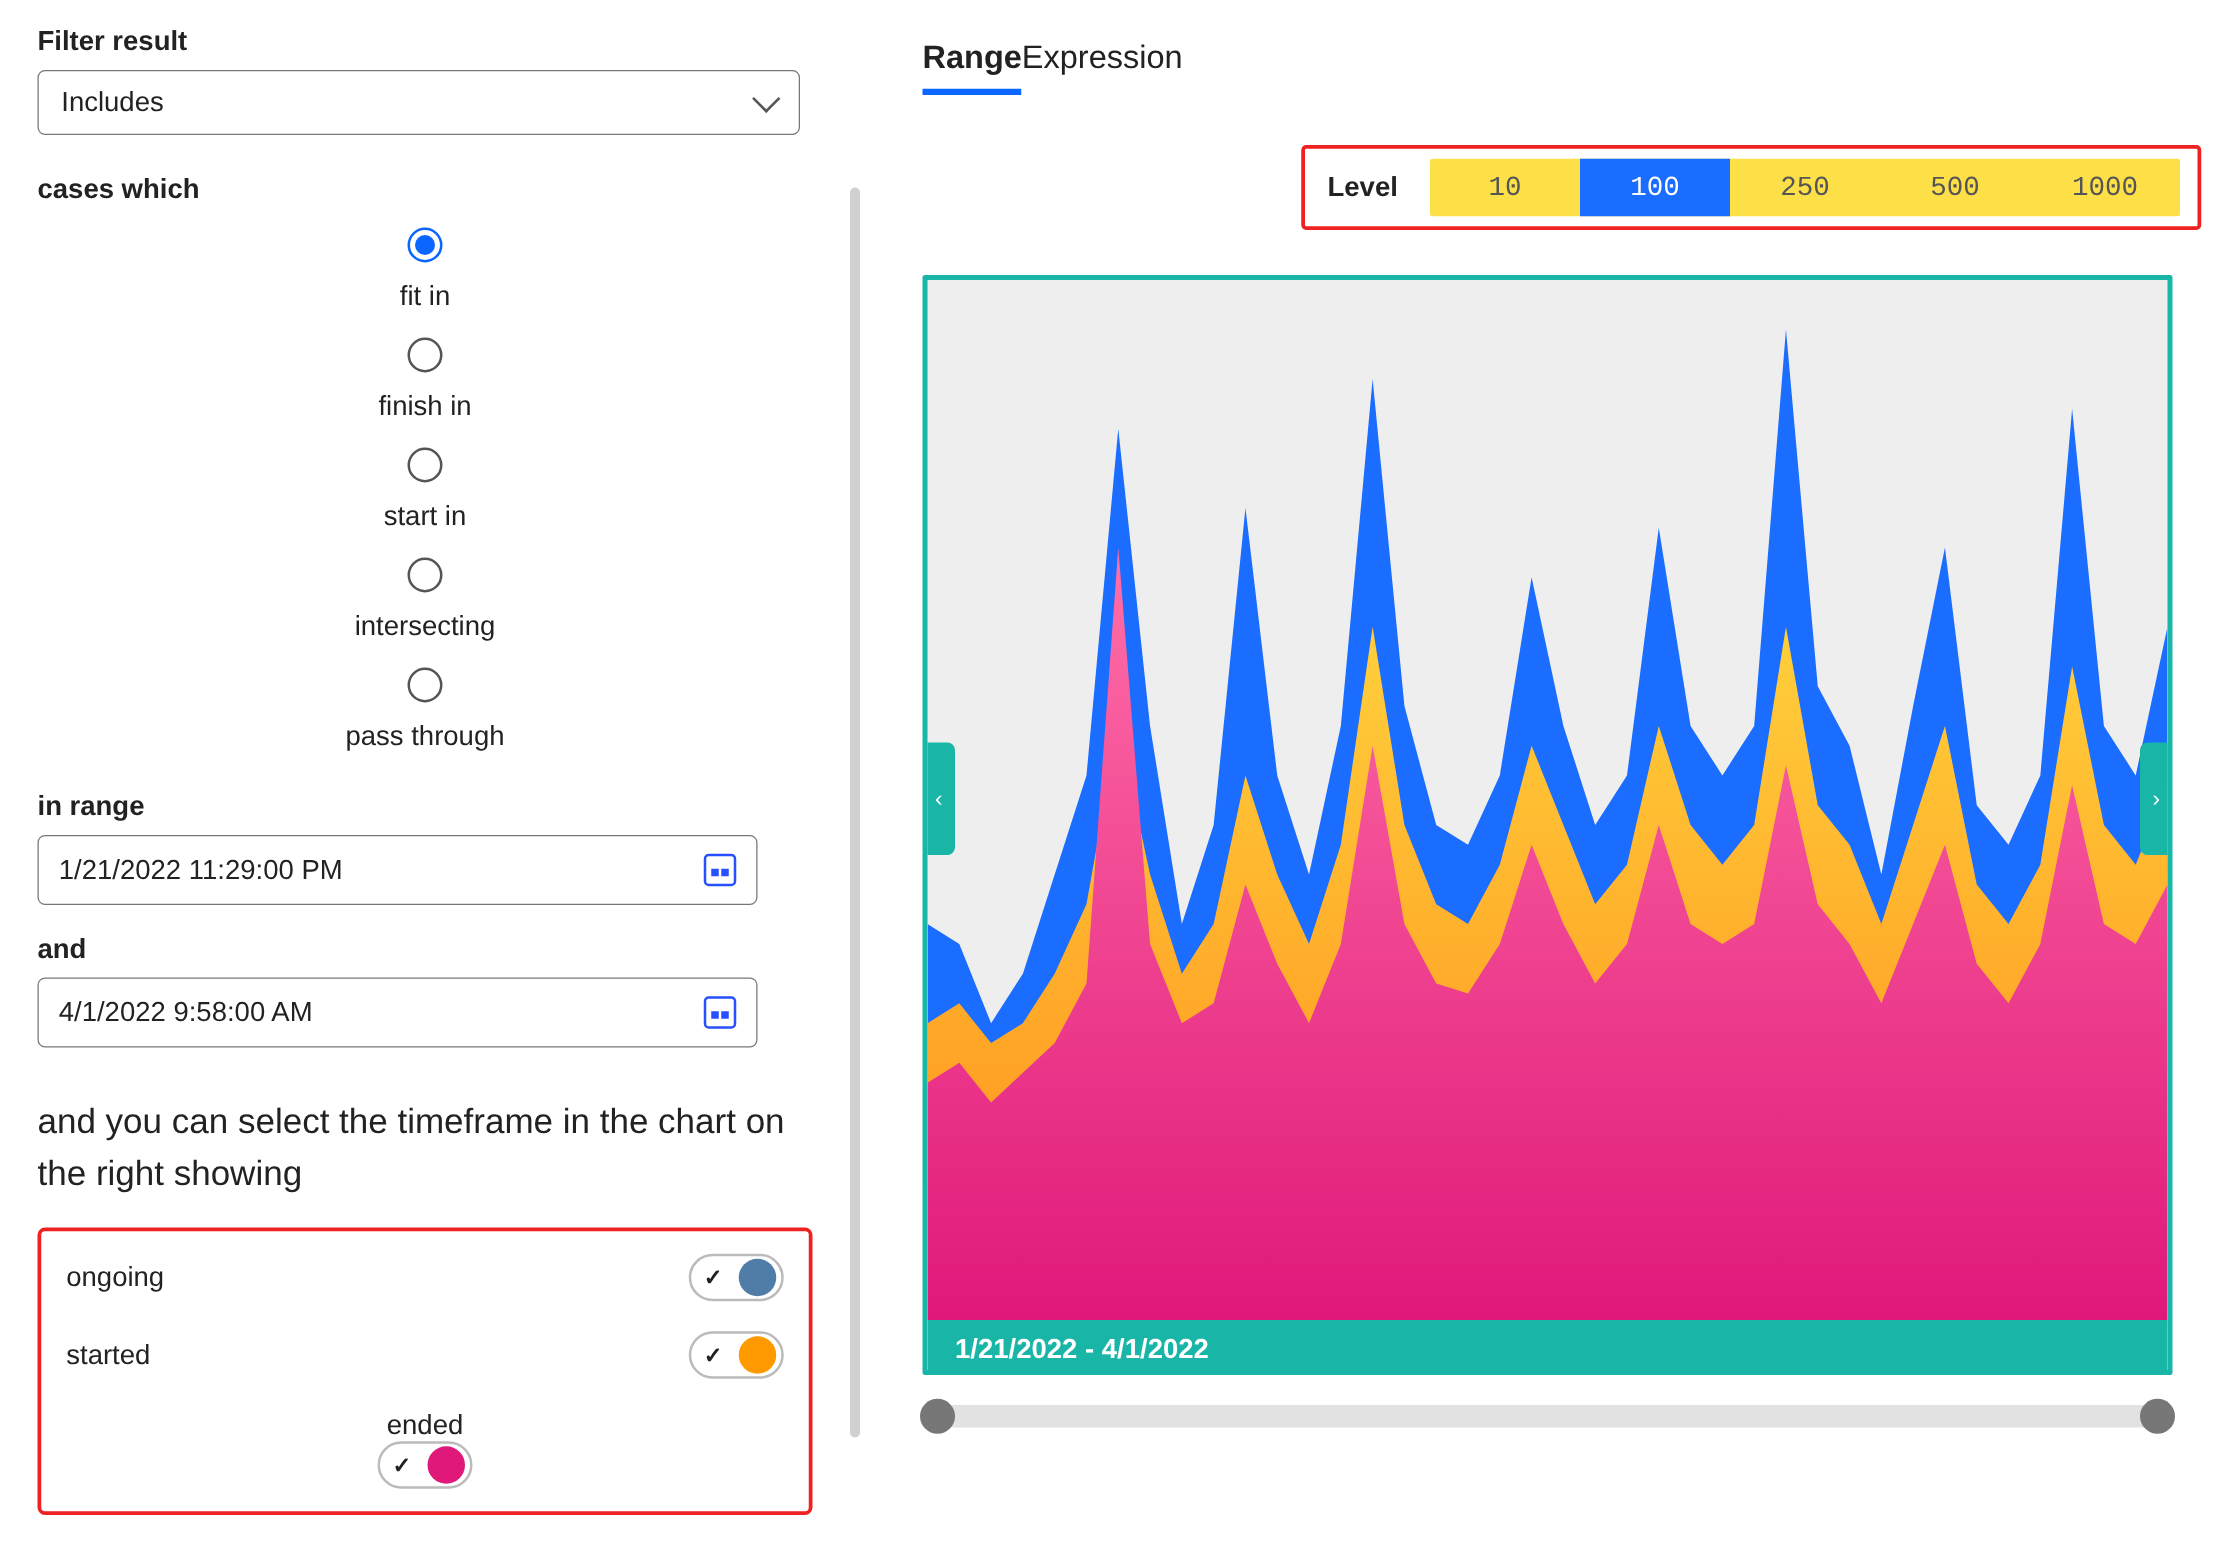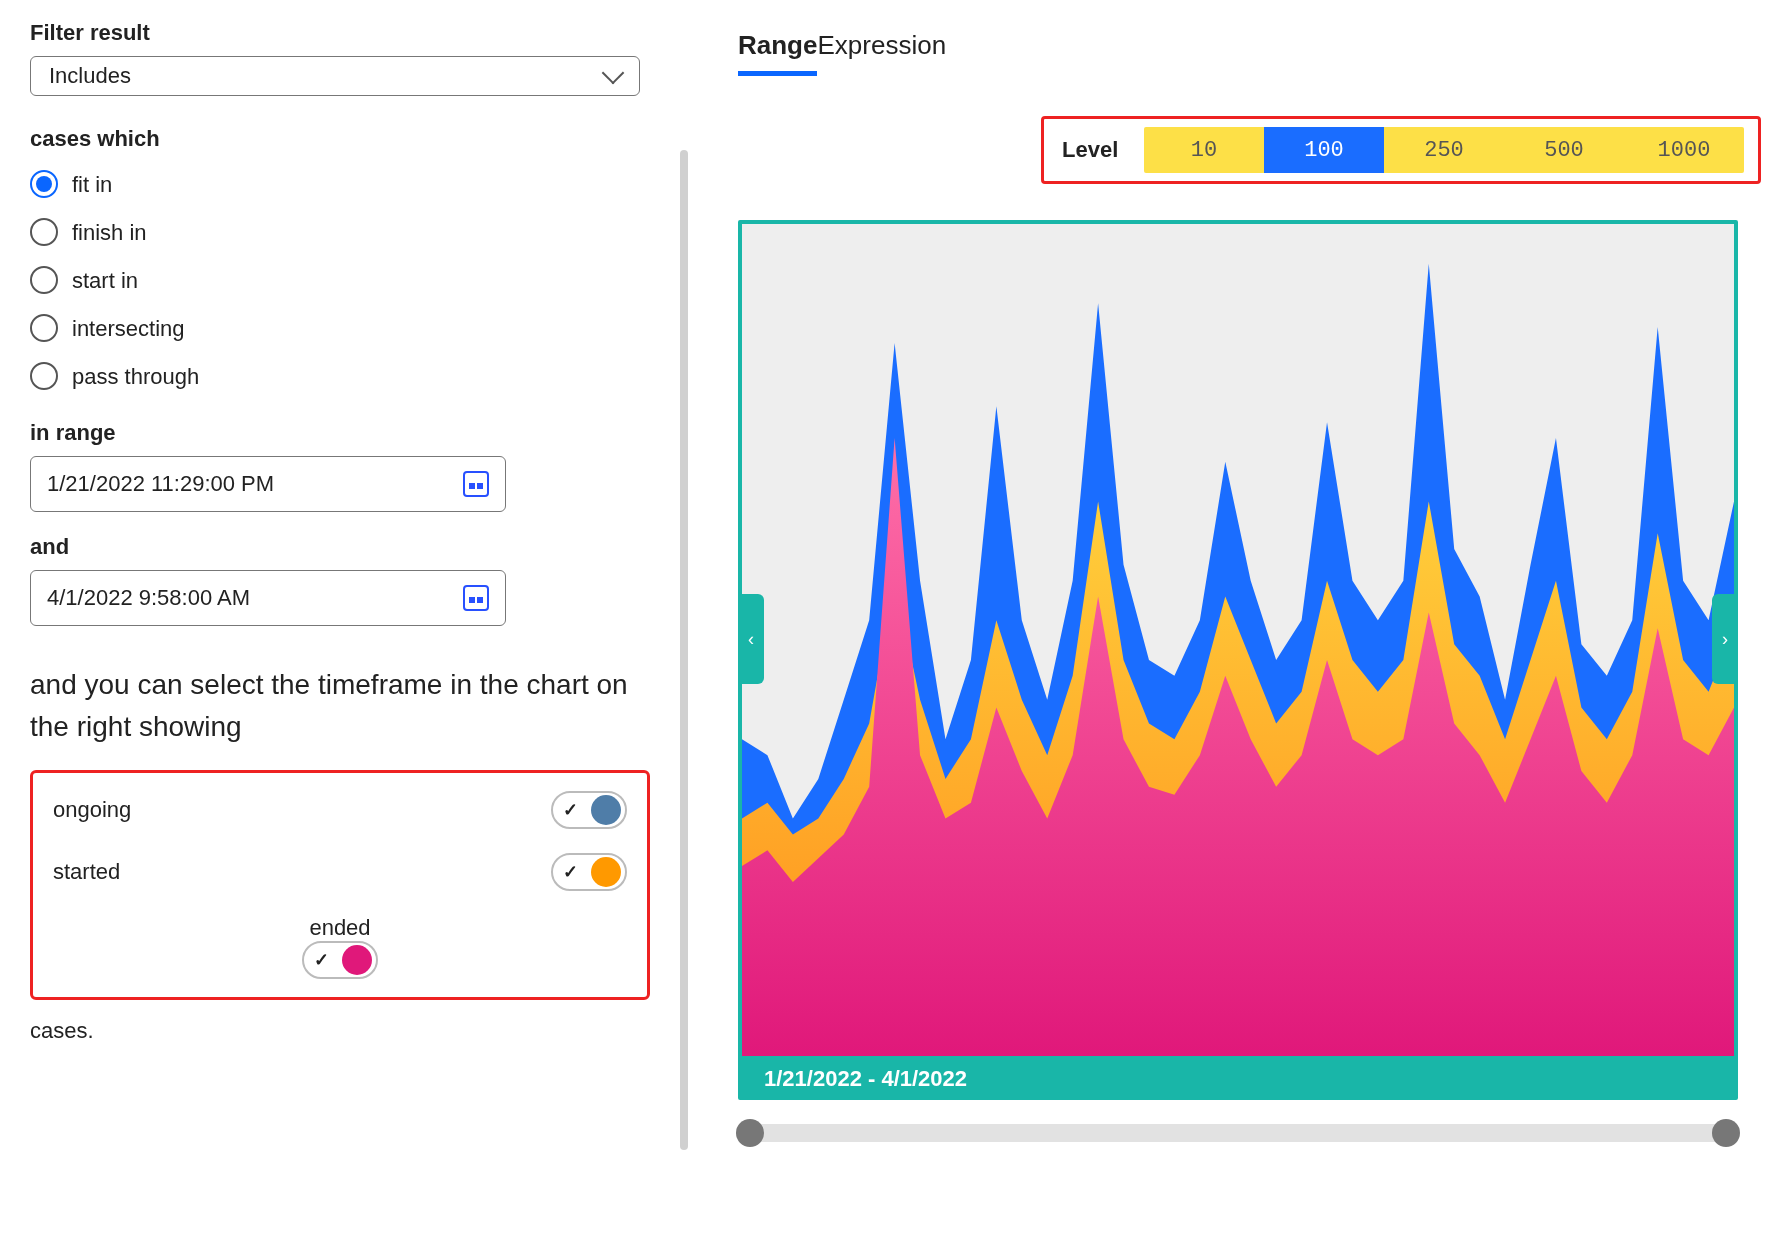--- a/index.html
+++ b/index.html
@@ -33,21 +33,21 @@
   }
 
   
   .section-label {
     font-weight: 600;
     font-size: 22px;
     margin-bottom: 10px;
   }
   .select-box {
     width: 610px;
-    height: 40px;
+    height: 52px;
     border: 1px solid #777;
     border-radius: 6px;
     display: flex;
     align-items: center;
     padding: 0 18px;
     font-size: 22px;
     color: #222;
     cursor: pointer;
     justify-content: space-between;
     margin-bottom: 30px;
@@ -59,24 +59,25 @@
     transform: rotate(45deg);
     margin-top: -6px;
   }
   .group-title {
     font-weight: 600;
     font-size: 22px;
     margin: 10px 0 18px 0;
   }
   .radio-row {
     display: flex;
-    align-items: flex-end;
+    align-items: center;
     gap: 14px;
     margin-bottom: 20px;
     cursor: pointer;
+    flex-direction: column;
   }
   .radio {
     width: 28px; height: 28px;
     border: 2px solid #555;
     border-radius: 50%;
     display: flex;
     align-items: center;
     justify-content: center;
     flex-shrink: 0;
   }
@@ -90,21 +91,21 @@
     background: #0a66ff;
   }
   .radio-label { font-size: 22px; }
 
   .range-label {
     font-weight: 600;
     font-size: 22px;
     margin: 30px 0 10px 0;
   }
   .date-box {
-    width: 476px;
+    width: 576px;
     height: 56px;
     border: 1px solid #777;
     border-radius: 6px;
     display: flex;
     align-items: center;
     justify-content: space-between;
     padding: 0 16px;
     font-size: 22px;
     cursor: pointer;
   }

